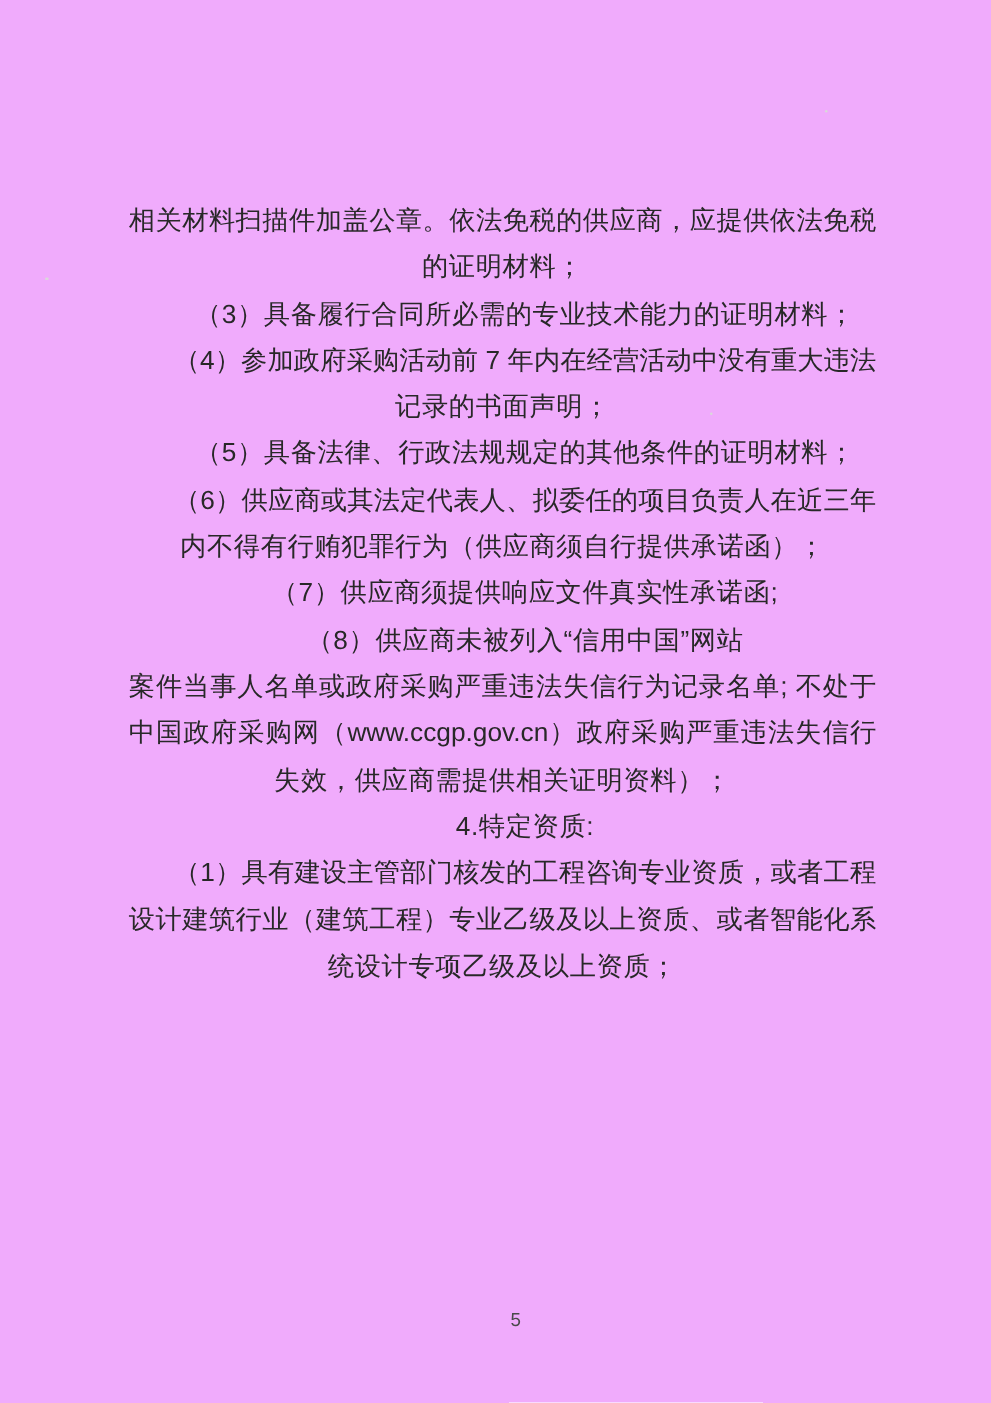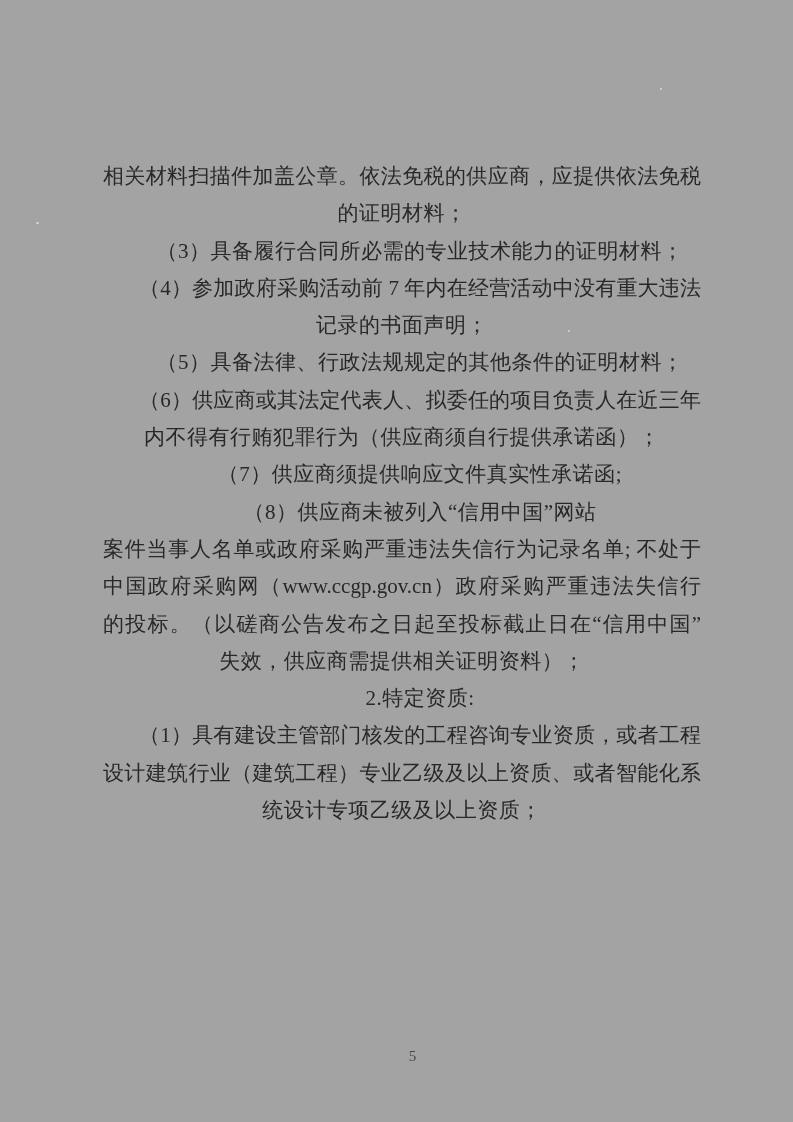--- a/index.html
+++ b/index.html
@@ -4,23 +4,23 @@
 <style>
   html, body {
     margin: 0;
     padding: 0;
     background: #ffffff;
   }
   .page {
     position: relative;
     width: 793px;
     height: 1122px;
-    background: #a3a3a3;
+    background: #f0abfc;
     overflow: hidden;
-    font-family: Liberation Serif, serif;
+    font-family: Liberation Sans, sans-serif;
     color: #282828;
   }
   .text-block {
     position: absolute;
     left: 103px;
     top: 158px;
     width: 598px;
   }
   .line {
     height: 37.3px;
@@ -69,23 +69,22 @@
       <div class="line indent">（3）具备履行合同所必需的专业技术能力的证明材料；</div>
       <div class="line indent justify">（4）参加政府采购活动前 7 年内在经营活动中没有重大违法</div>
       <div class="line">记录的书面声明；</div>
       <div class="line indent">（5）具备法律、行政法规规定的其他条件的证明材料；</div>
       <div class="line indent justify">（6）供应商或其法定代表人、拟委任的项目负责人在近三年</div>
       <div class="line">内不得有行贿犯罪行为（供应商须自行提供承诺函）；</div>
       <div class="line indent">（7）供应商须提供响应文件真实性承诺函;</div>
       <div class="line indent">（8）供应商未被列入“信用中国”网站</div>
       <div class="line justify">案件当事人名单或政府采购严重违法失信行为记录名单; 不处于</div>
       <div class="line justify">中国政府采购网（www.ccgp.gov.cn）政府采购严重违法失信行</div>
-      <div class="line justify">的投标。（以磋商公告发布之日起至投标截止日在“信用中国”</div>
       <div class="line">失效，供应商需提供相关证明资料）；</div>
-      <div class="line indent">2.特定资质:</div>
+      <div class="line indent">4.特定资质:</div>
       <div class="line indent justify">（1）具有建设主管部门核发的工程咨询专业资质，或者工程</div>
       <div class="line justify">设计建筑行业（建筑工程）专业乙级及以上资质、或者智能化系</div>
       <div class="line">统设计专项乙级及以上资质；</div>
     </div>
   <div class="page-number">5</div>
   <div class="speck s1"></div>
   <div class="speck s2"></div>
   <div class="speck s3"></div>
 </div>
 

